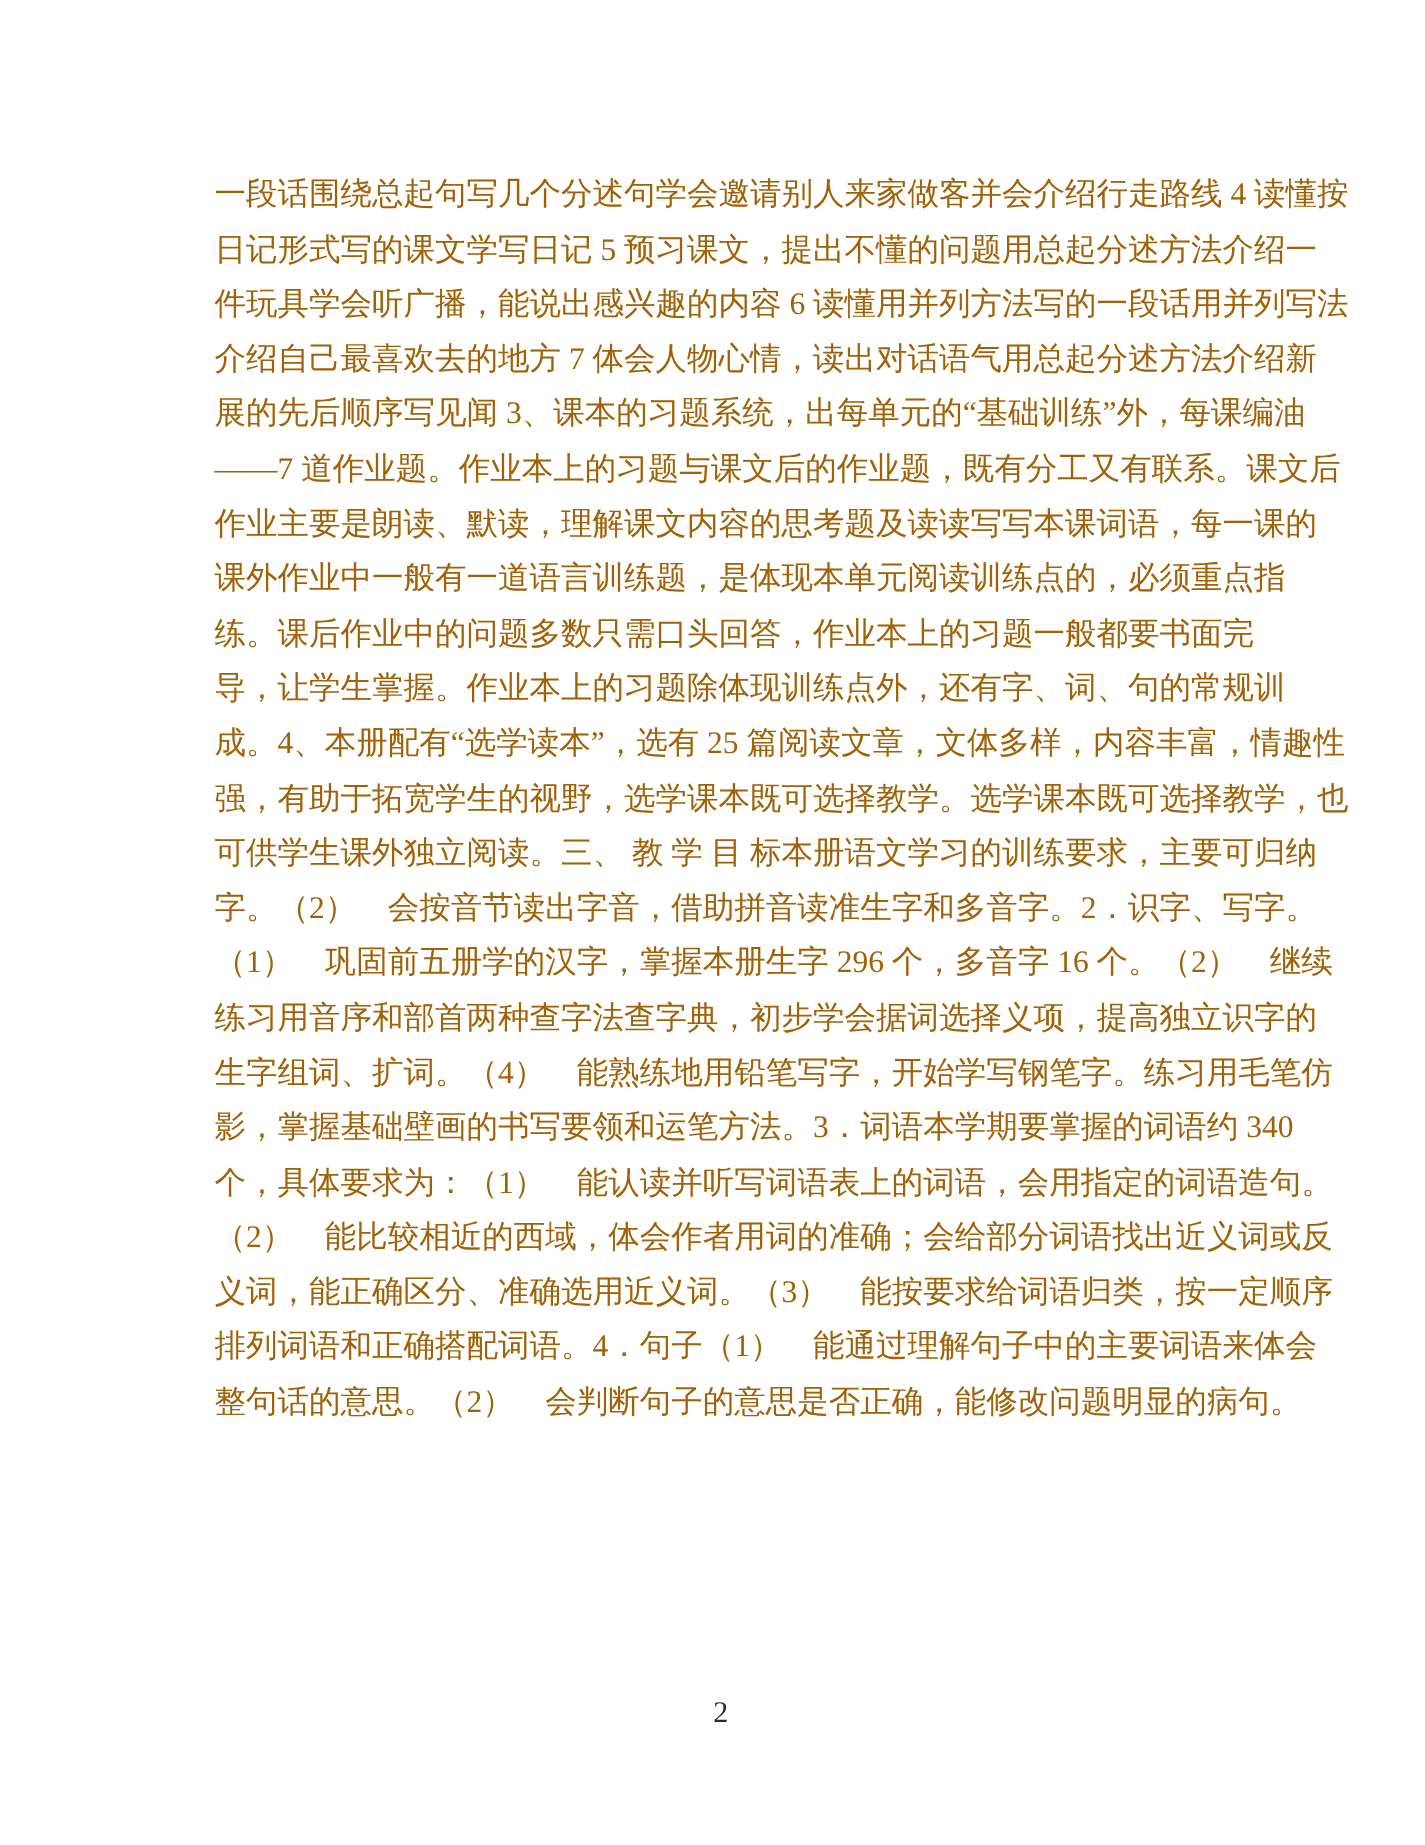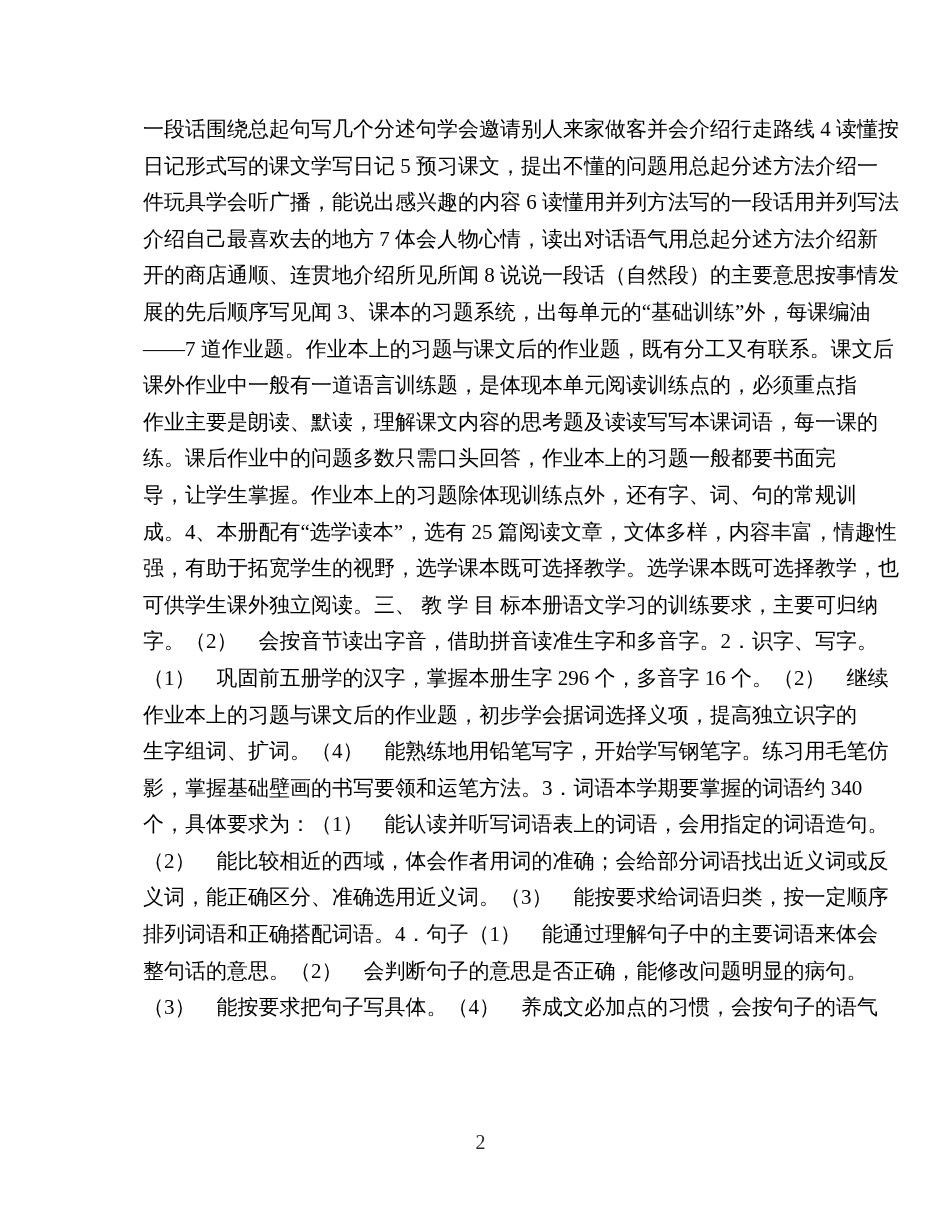--- a/index.html
+++ b/index.html
@@ -19,21 +19,21 @@
     position: absolute;
     left: 143px;
     top: 111px;
     width: 680px;
   }
   .line {
     white-space: pre;
     font-size: 21px;
     line-height: 36.6px;
     height: 36.6px;
-    color: #000000;
+    color: #a16207;
     overflow: visible;
   }
   .page-number {
     position: absolute;
     top: 1131px;
     left: 143px;
     width: 675px;
     text-align: center;
     font-size: 20px;
     color: #2a2a2a;
@@ -41,36 +41,34 @@
 </style>
 </head>
 <body>
 
 <div class="page">
   <div class="text-block">
     <div class="line">一段话围绕总起句写几个分述句学会邀请别人来家做客并会介绍行走路线 4 读懂按</div>
     <div class="line">日记形式写的课文学写日记 5 预习课文，提出不懂的问题用总起分述方法介绍一</div>
     <div class="line">件玩具学会听广播，能说出感兴趣的内容 6 读懂用并列方法写的一段话用并列写法</div>
     <div class="line">介绍自己最喜欢去的地方 7 体会人物心情，读出对话语气用总起分述方法介绍新</div>
-    <div class="line">开的商店通顺、连贯地介绍所见所闻 8 说说一段话（自然段）的主要意思按事情发</div>
     <div class="line">展的先后顺序写见闻 3、课本的习题系统，出每单元的“基础训练”外，每课编油</div>
     <div class="line">——7 道作业题。作业本上的习题与课文后的作业题，既有分工又有联系。课文后</div>
+    <div class="line">作业主要是朗读、默读，理解课文内容的思考题及读读写写本课词语，每一课的</div>
     <div class="line">课外作业中一般有一道语言训练题，是体现本单元阅读训练点的，必须重点指</div>
-    <div class="line">作业主要是朗读、默读，理解课文内容的思考题及读读写写本课词语，每一课的</div>
     <div class="line">练。课后作业中的问题多数只需口头回答，作业本上的习题一般都要书面完</div>
     <div class="line">导，让学生掌握。作业本上的习题除体现训练点外，还有字、词、句的常规训</div>
     <div class="line">成。4、本册配有“选学读本”，选有 25 篇阅读文章，文体多样，内容丰富，情趣性</div>
     <div class="line">强，有助于拓宽学生的视野，选学课本既可选择教学。选学课本既可选择教学，也</div>
     <div class="line">可供学生课外独立阅读。三、 教 学 目 标本册语文学习的训练要求，主要可归纳</div>
     <div class="line">字。（2）    会按音节读出字音，借助拼音读准生字和多音字。2．识字、写字。</div>
     <div class="line">（1）    巩固前五册学的汉字，掌握本册生字 296 个，多音字 16 个。（2）    继续</div>
-    <div class="line">作业本上的习题与课文后的作业题，初步学会据词选择义项，提高独立识字的</div>
+    <div class="line">练习用音序和部首两种查字法查字典，初步学会据词选择义项，提高独立识字的</div>
     <div class="line">生字组词、扩词。（4）    能熟练地用铅笔写字，开始学写钢笔字。练习用毛笔仿</div>
     <div class="line">影，掌握基础壁画的书写要领和运笔方法。3．词语本学期要掌握的词语约 340</div>
     <div class="line">个，具体要求为：（1）    能认读并听写词语表上的词语，会用指定的词语造句。</div>
     <div class="line">（2）    能比较相近的西域，体会作者用词的准确；会给部分词语找出近义词或反</div>
     <div class="line">义词，能正确区分、准确选用近义词。（3）    能按要求给词语归类，按一定顺序</div>
     <div class="line">排列词语和正确搭配词语。4．句子（1）    能通过理解句子中的主要词语来体会</div>
     <div class="line">整句话的意思。（2）    会判断句子的意思是否正确，能修改问题明显的病句。</div>
-    <div class="line">（3）    能按要求把句子写具体。（4）    养成文必加点的习惯，会按句子的语气</div>
   </div>
   <div class="page-number">2</div>
 </div>
 
 </body></html>

